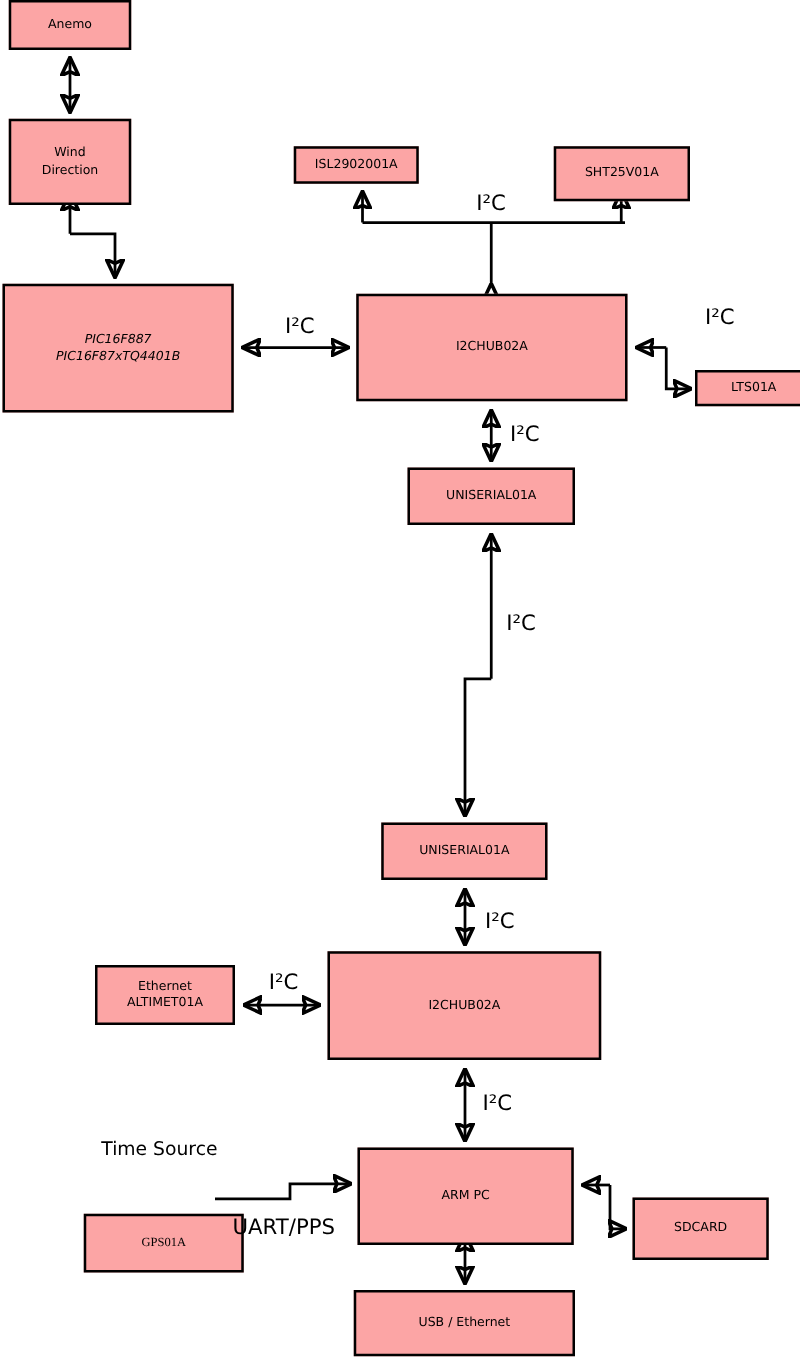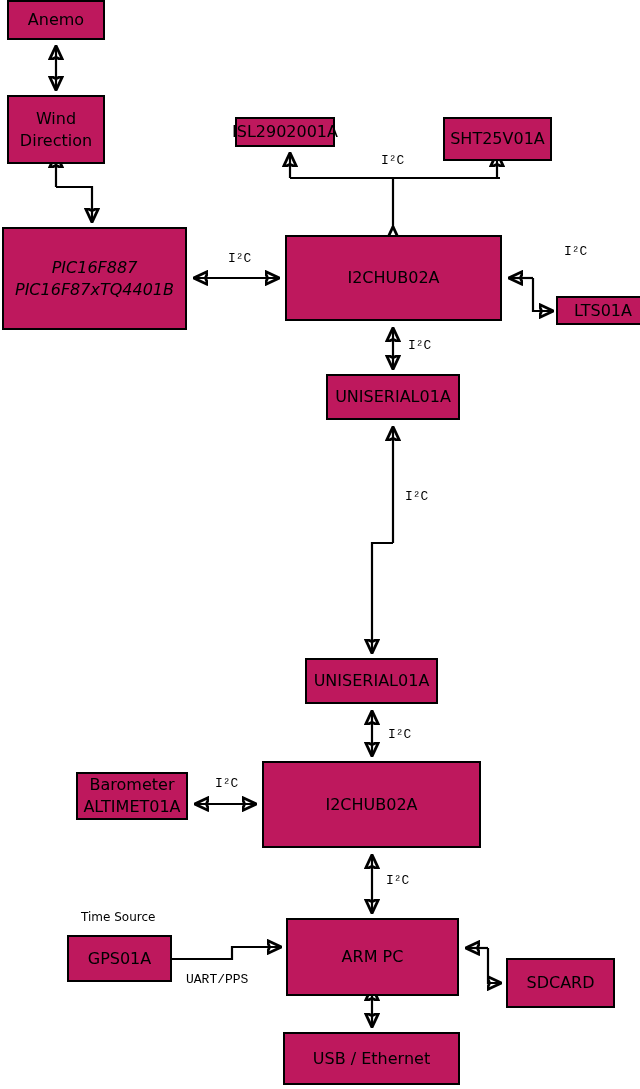--- a/index.html
+++ b/index.html
@@ -15,43 +15,42 @@
     position: relative;
     width: 640px;
     height: 1089px;
     background: #ffffff;
     overflow: hidden;
   }
   .node {
     position: absolute;
     box-sizing: border-box;
     border: 2px solid #000000;
-    background: #be185d;
+    background: #fca5a5;
     display: flex;
     align-items: center;
     justify-content: center;
     text-align: center;
-    font-size: 16px;
+    font-size: 10px;
     line-height: 1.35;
     color: #000000;
     z-index: 3;
     white-space: pre-line;
   }
   .edge-label {
     position: absolute;
-    font-size: 13px;
+    font-size: 17px;
     color: #000000;
     z-index: 4;
     white-space: nowrap;
     background: transparent;
-    font-family: Liberation Mono, monospace;
   }
   .free-label {
     position: absolute;
-    font-size: 12px;
+    font-size: 15px;
     color: #000000;
     z-index: 4;
     white-space: nowrap;
   }
   svg.wires {
     position: absolute;
     left: 0;
     top: 0;
     width: 640px;
     height: 1089px;
@@ -152,26 +151,26 @@
   <div class="node" style="left:285px; top:235px; width:217px; height:86px;">I2CHUB02A</div>
 
   <div class="node" style="left:556px; top:296px; width:94px; height:29px;">LTS01A</div>
 
   <div class="node" style="left:326px; top:374px; width:134px; height:46px;">UNISERIAL01A</div>
 
   <div class="node" style="left:305px; top:658px; width:133px; height:46px;">UNISERIAL01A</div>
 
   <div class="node" style="left:262px; top:761px; width:219px; height:87px;">I2CHUB02A</div>
 
-  <div class="node" style="left:76px; top:772px; width:112px; height:48px;">Barometer
+  <div class="node" style="left:76px; top:772px; width:112px; height:48px;">Ethernet
 ALTIMET01A</div>
 
   <div class="node" style="left:286px; top:918px; width:173px; height:78px;">ARM PC</div>
 
-  <div class="node" style="left:67px; top:935px; width:105px; height:47px;">GPS01A</div>
+  <div class="node" style="left:67px; top:971px; width:128px; height:47px;font-family:Liberation Serif, serif;">GPS01A</div>
 
   <div class="node" style="left:506px; top:958px; width:109px; height:50px;">SDCARD</div>
 
   <div class="node" style="left:283px; top:1032px; width:177px; height:53px;">USB / Ethernet</div>
 
   <div class="edge-label" style="left:381px; top:153px;">I²C</div>
 
   <div class="edge-label" style="left:228px; top:251px;">I²C</div>
 
   <div class="edge-label" style="left:564px; top:244px;">I²C</div>

